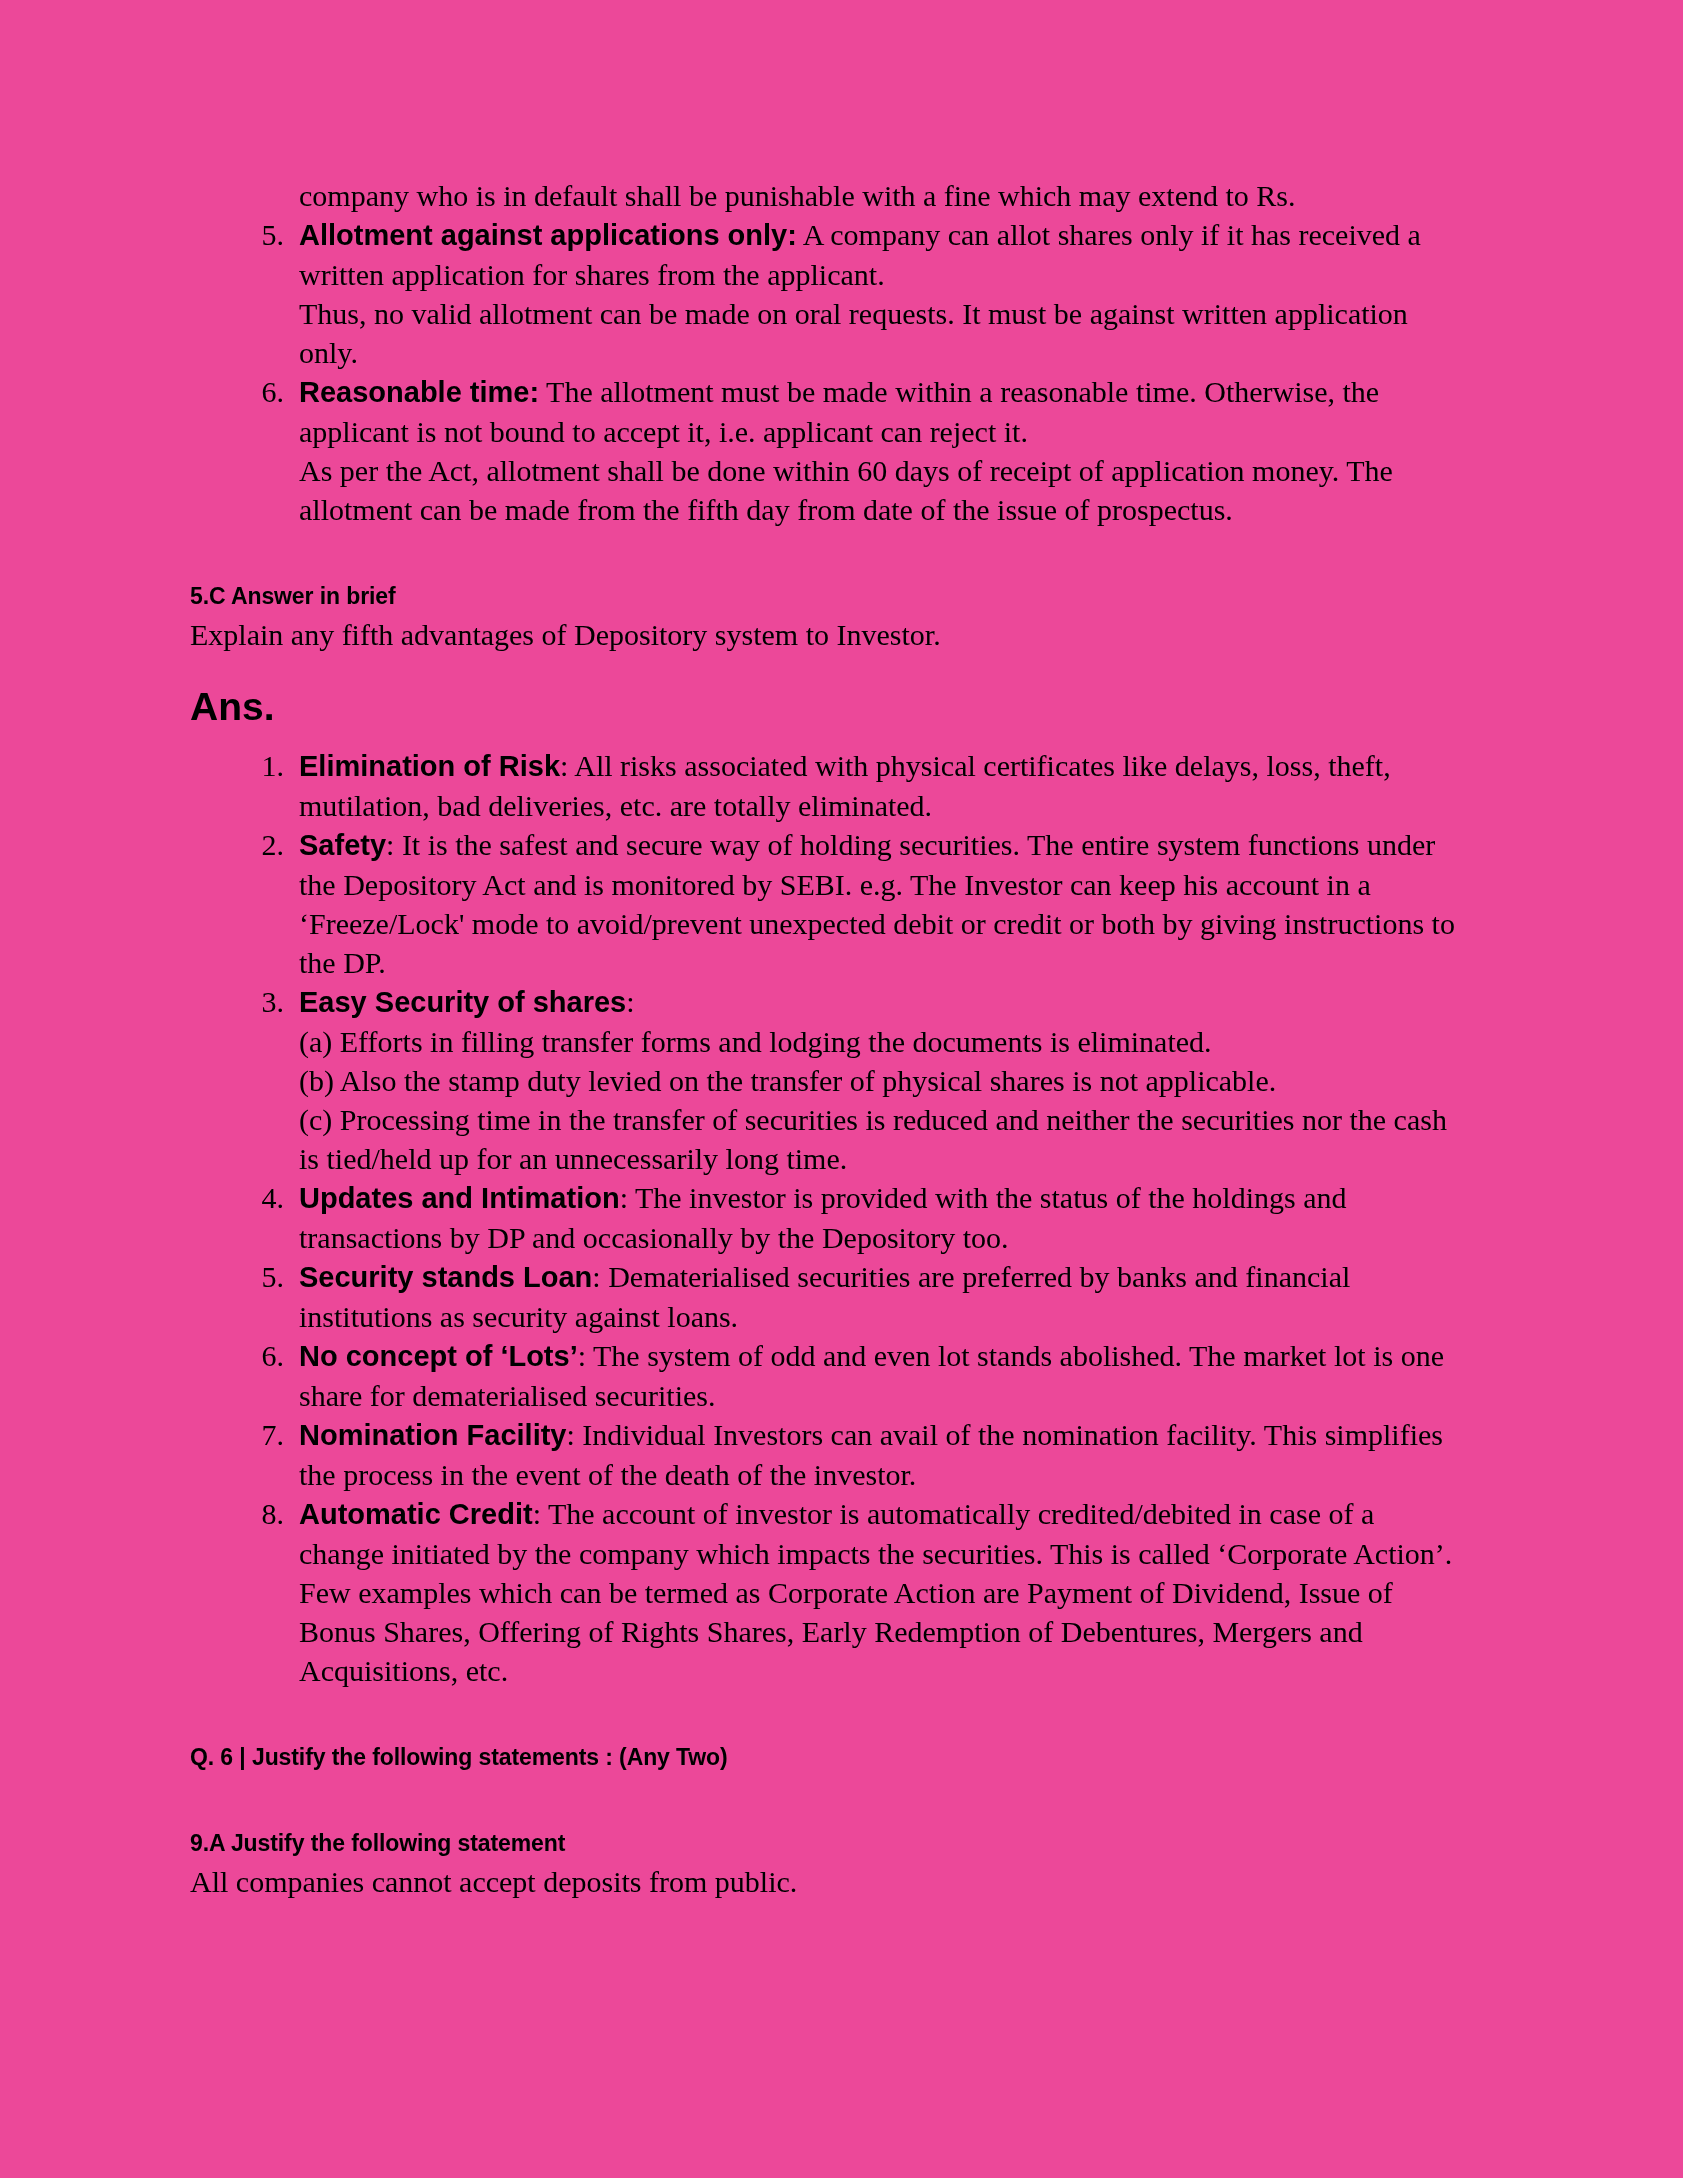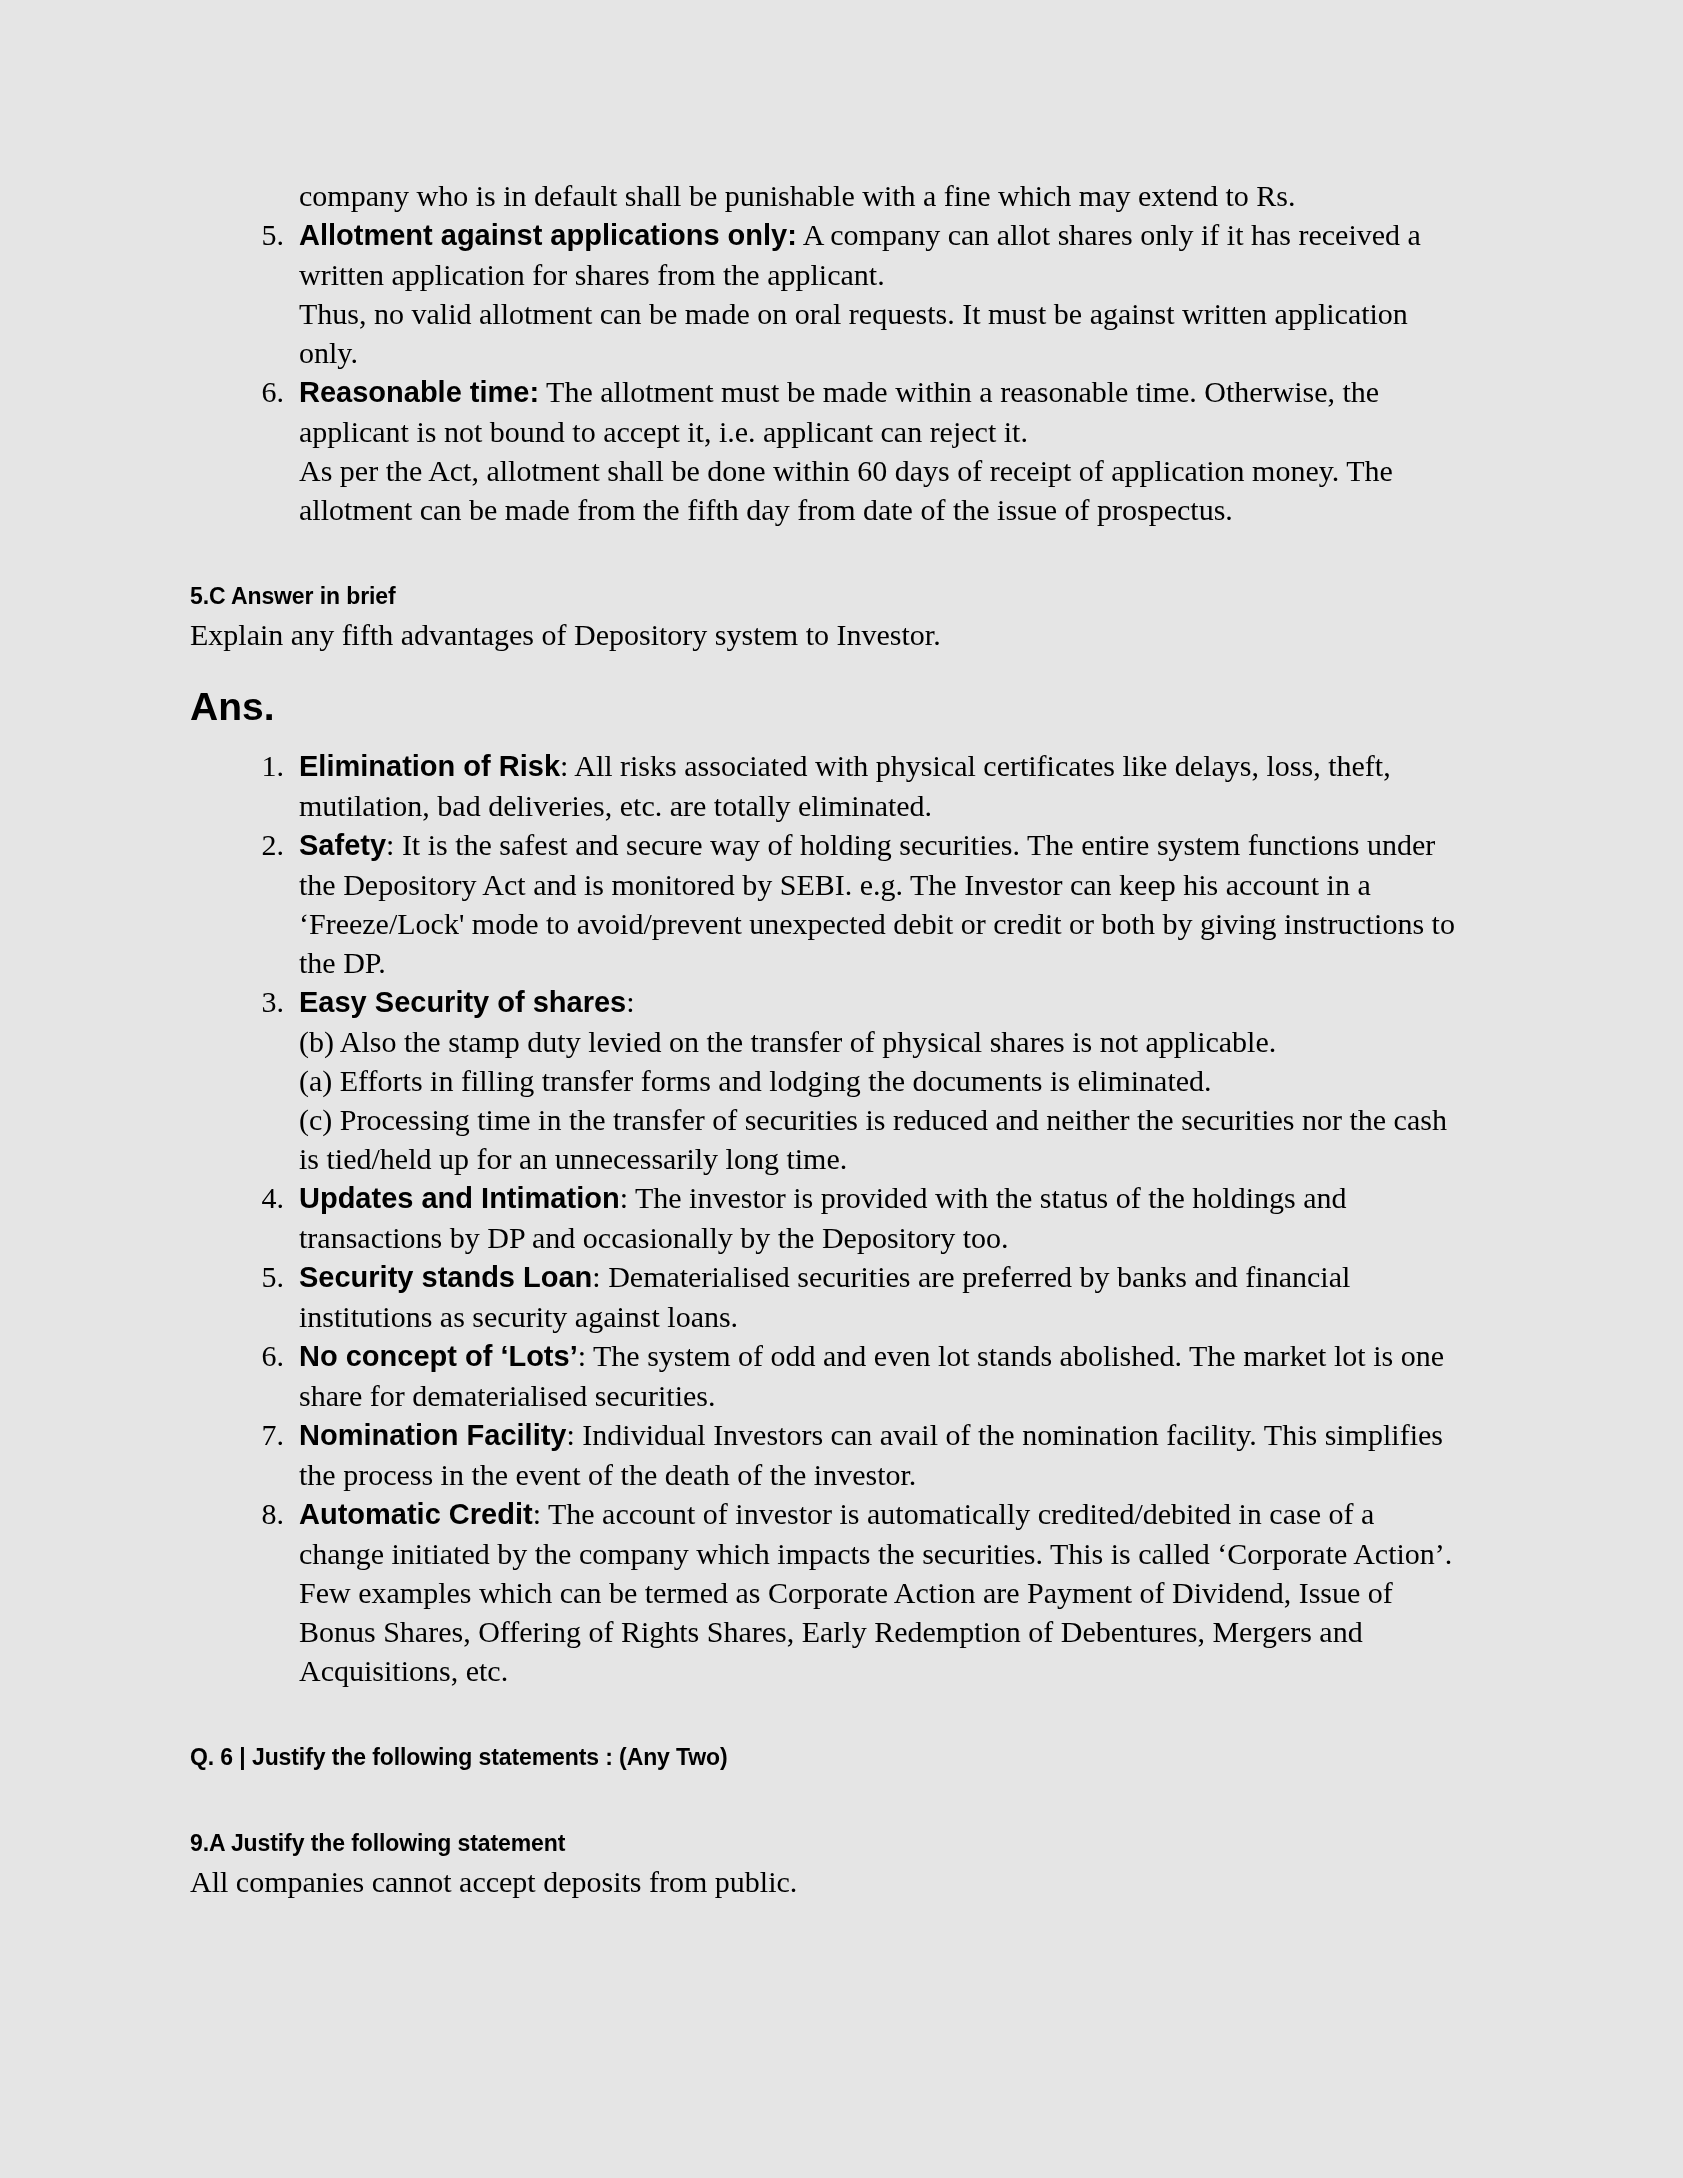--- a/index.html
+++ b/index.html
@@ -12,21 +12,21 @@
     height: 2178px;
     font-family: "Liberation Serif", "DejaVu Serif", serif;
     color: #000000;
     -webkit-font-smoothing: antialiased;
   }
 
   .page {
     position: relative;
     width: 1683px;
     height: 2178px;
-    background: #e5e5e5;
+    background: #ec4899;
     box-sizing: border-box;
     padding: 0;
     overflow: hidden;
   }
 
   .content {
     position: absolute;
     left: 190px;
     top: 176px;
     width: 1267px;
@@ -139,22 +139,22 @@
         <span class="marker">1.</span>
         <span class="li-body"><span class="term">Elimination of Risk</span><span>: All risks associated with physical certificates like delays, loss, theft, mutilation, bad deliveries, etc. are totally eliminated.</span></span>
       </li>
       <li>
         <span class="marker">2.</span>
         <span class="li-body"><span class="term">Safety</span><span>: It is the safest and secure way of holding securities. The entire system functions under the Depository Act and is monitored by SEBI. e.g. The Investor can keep his account in a ‘Freeze/Lock' mode to avoid/prevent unexpected debit or credit or both by giving instructions to the DP.</span></span>
       </li>
       <li>
         <span class="marker">3.</span>
         <span class="li-body"><span class="term">Easy Security of shares</span><span>:</span></span>
+        <span class="sub-line">(a) Efforts in filling transfer forms and lodging the documents is eliminated.</span>
         <span class="sub-line">(b) Also the stamp duty levied on the transfer of physical shares is not applicable.</span>
-        <span class="sub-line">(a) Efforts in filling transfer forms and lodging the documents is eliminated.</span>
         <span class="sub-line">(c) Processing time in the transfer of securities is reduced and neither the securities nor the cash is tied/held up for an unnecessarily long time.</span>
       </li>
       <li>
         <span class="marker">4.</span>
         <span class="li-body"><span class="term">Updates and Intimation</span><span>: The investor is provided with the status of the holdings and transactions by DP and occasionally by the Depository too.</span></span>
       </li>
       <li>
         <span class="marker">5.</span>
         <span class="li-body"><span class="term">Security stands Loan</span><span>: Dematerialised securities are preferred by banks and financial institutions as security against loans.</span></span>
       </li>

